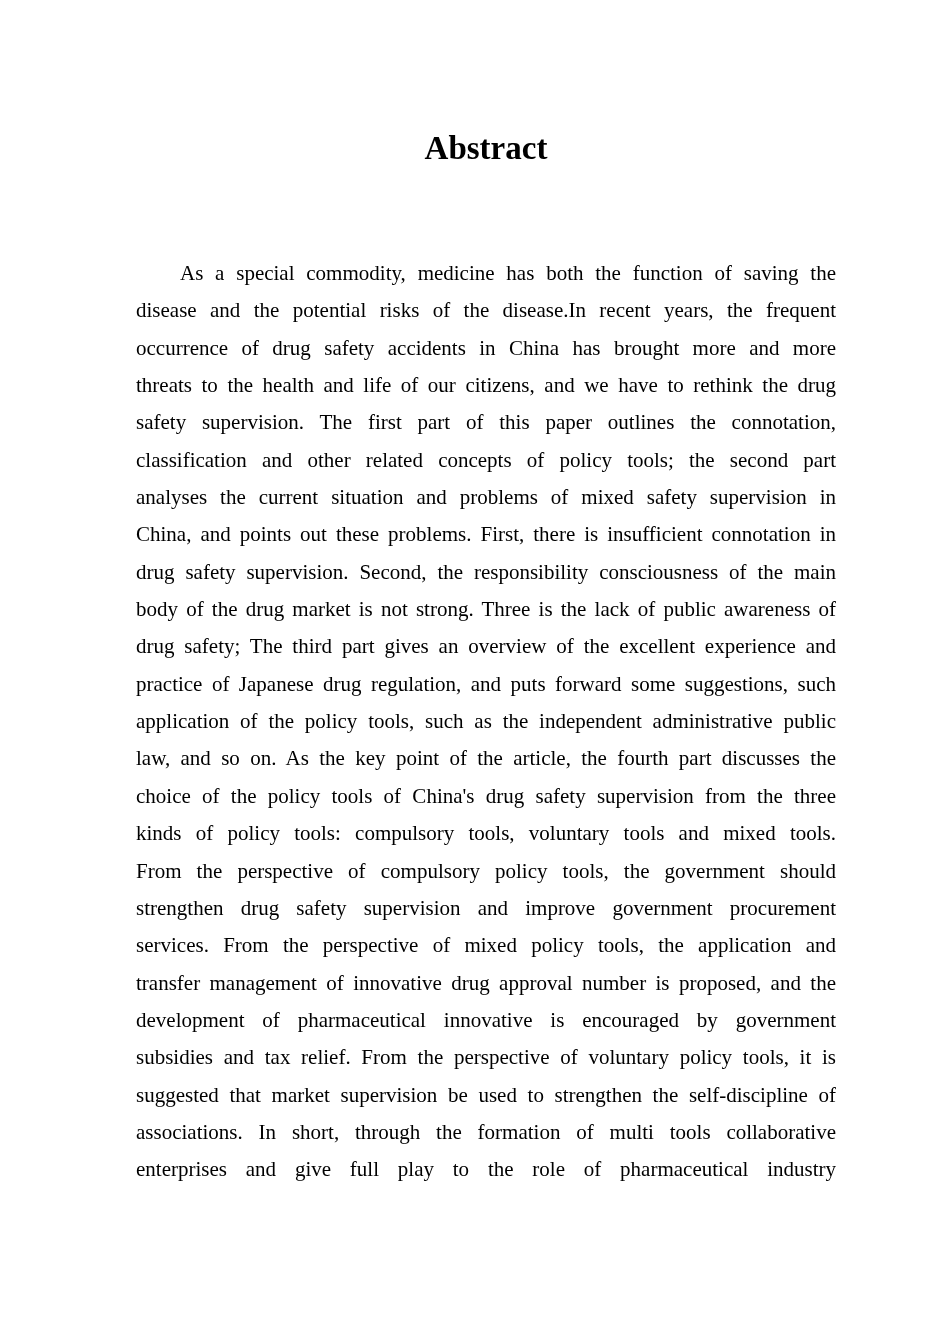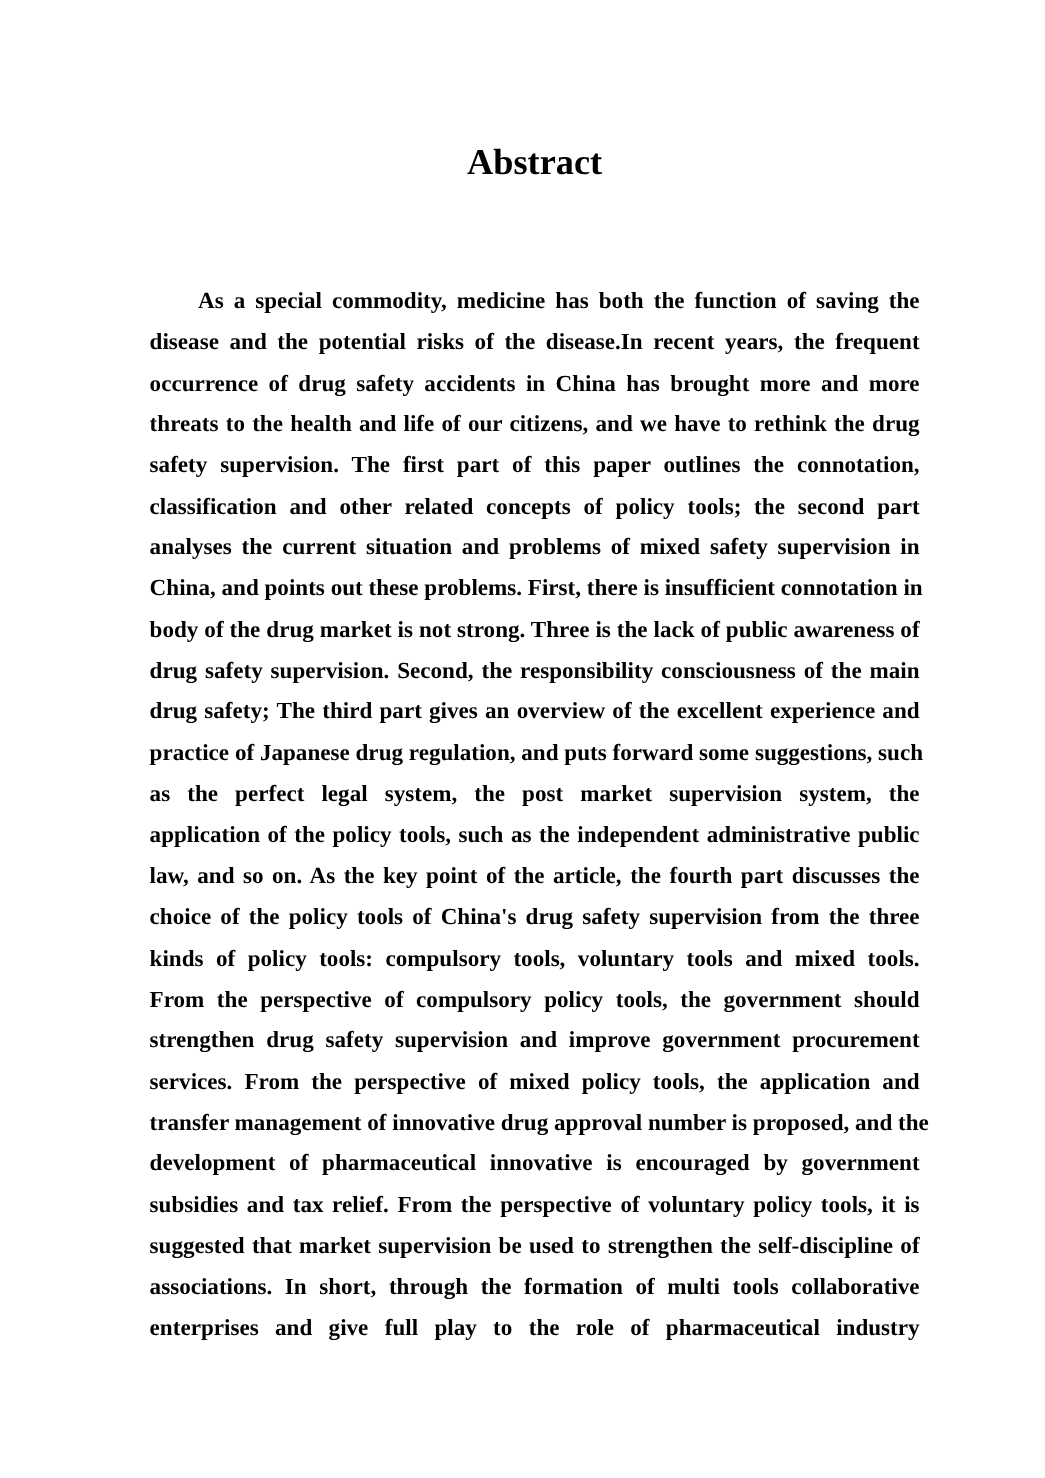--- a/index.html
+++ b/index.html
@@ -8,42 +8,41 @@
   .title {
     position: absolute; left: 0; width: 972px; top: 128px; margin: 0;
     text-align: center; font-family: "Liberation Serif", serif; font-weight: bold;
     font-size: 33px; line-height: 40px; color: #000;
   }
   .body-text {
     position: absolute; left: 136px; top: 255px; width: 700px;
     font-family: "Liberation Serif", serif; font-size: 21px; line-height: 37.35px;
     color: #000; text-align: justify; text-align-last: justify; margin: 0;
   }
-  .line { display: block; text-align: justify; text-align-last: justify; white-space: nowrap; font-weight: bold; }
+  .line { display: block; text-align: justify; text-align-last: justify; white-space: nowrap; }
   .line.first { text-indent: 44px; }
 </style>
 </head>
 <body>
 
 <div class="page">
   <h1 class="title">Abstract</h1>
   <div class="body-text">
     <span class="line first">As a special commodity, medicine has both the function of saving the</span>
     <span class="line">disease and the potential risks of the disease.In recent years, the frequent</span>
     <span class="line">occurrence of drug safety accidents in China has brought more and more</span>
     <span class="line">threats to the health and life of our citizens, and we have to rethink the drug</span>
     <span class="line">safety supervision. The first part of this paper outlines the connotation,</span>
     <span class="line">classification and other related concepts of policy tools; the second part</span>
     <span class="line">analyses the current situation and problems of mixed safety supervision in</span>
     <span class="line">China, and points out these problems. First, there is insufficient connotation in</span>
+    <span class="line">drug safety supervision. Second, the responsibility consciousness of the main</span>
     <span class="line">body of the drug market is not strong. Three is the lack of public awareness of</span>
-    <span class="line">drug safety supervision. Second, the responsibility consciousness of the main</span>
     <span class="line">drug safety; The third part gives an overview of the excellent experience and</span>
     <span class="line">practice of Japanese drug regulation, and puts forward some suggestions, such</span>
-    <span class="line">as the perfect legal system, the post market supervision system, the</span>
     <span class="line">application of the policy tools, such as the independent administrative public</span>
     <span class="line">law, and so on. As the key point of the article, the fourth part discusses the</span>
     <span class="line">choice of the policy tools of China's drug safety supervision from the three</span>
     <span class="line">kinds of policy tools: compulsory tools, voluntary tools and mixed tools.</span>
     <span class="line">From the perspective of compulsory policy tools, the government should</span>
     <span class="line">strengthen drug safety supervision and improve government procurement</span>
     <span class="line">services. From the perspective of mixed policy tools, the application and</span>
     <span class="line">transfer management of innovative drug approval number is proposed, and the</span>
     <span class="line">development of pharmaceutical innovative is encouraged by government</span>
     <span class="line">subsidies and tax relief. From the perspective of voluntary policy tools, it is</span>

